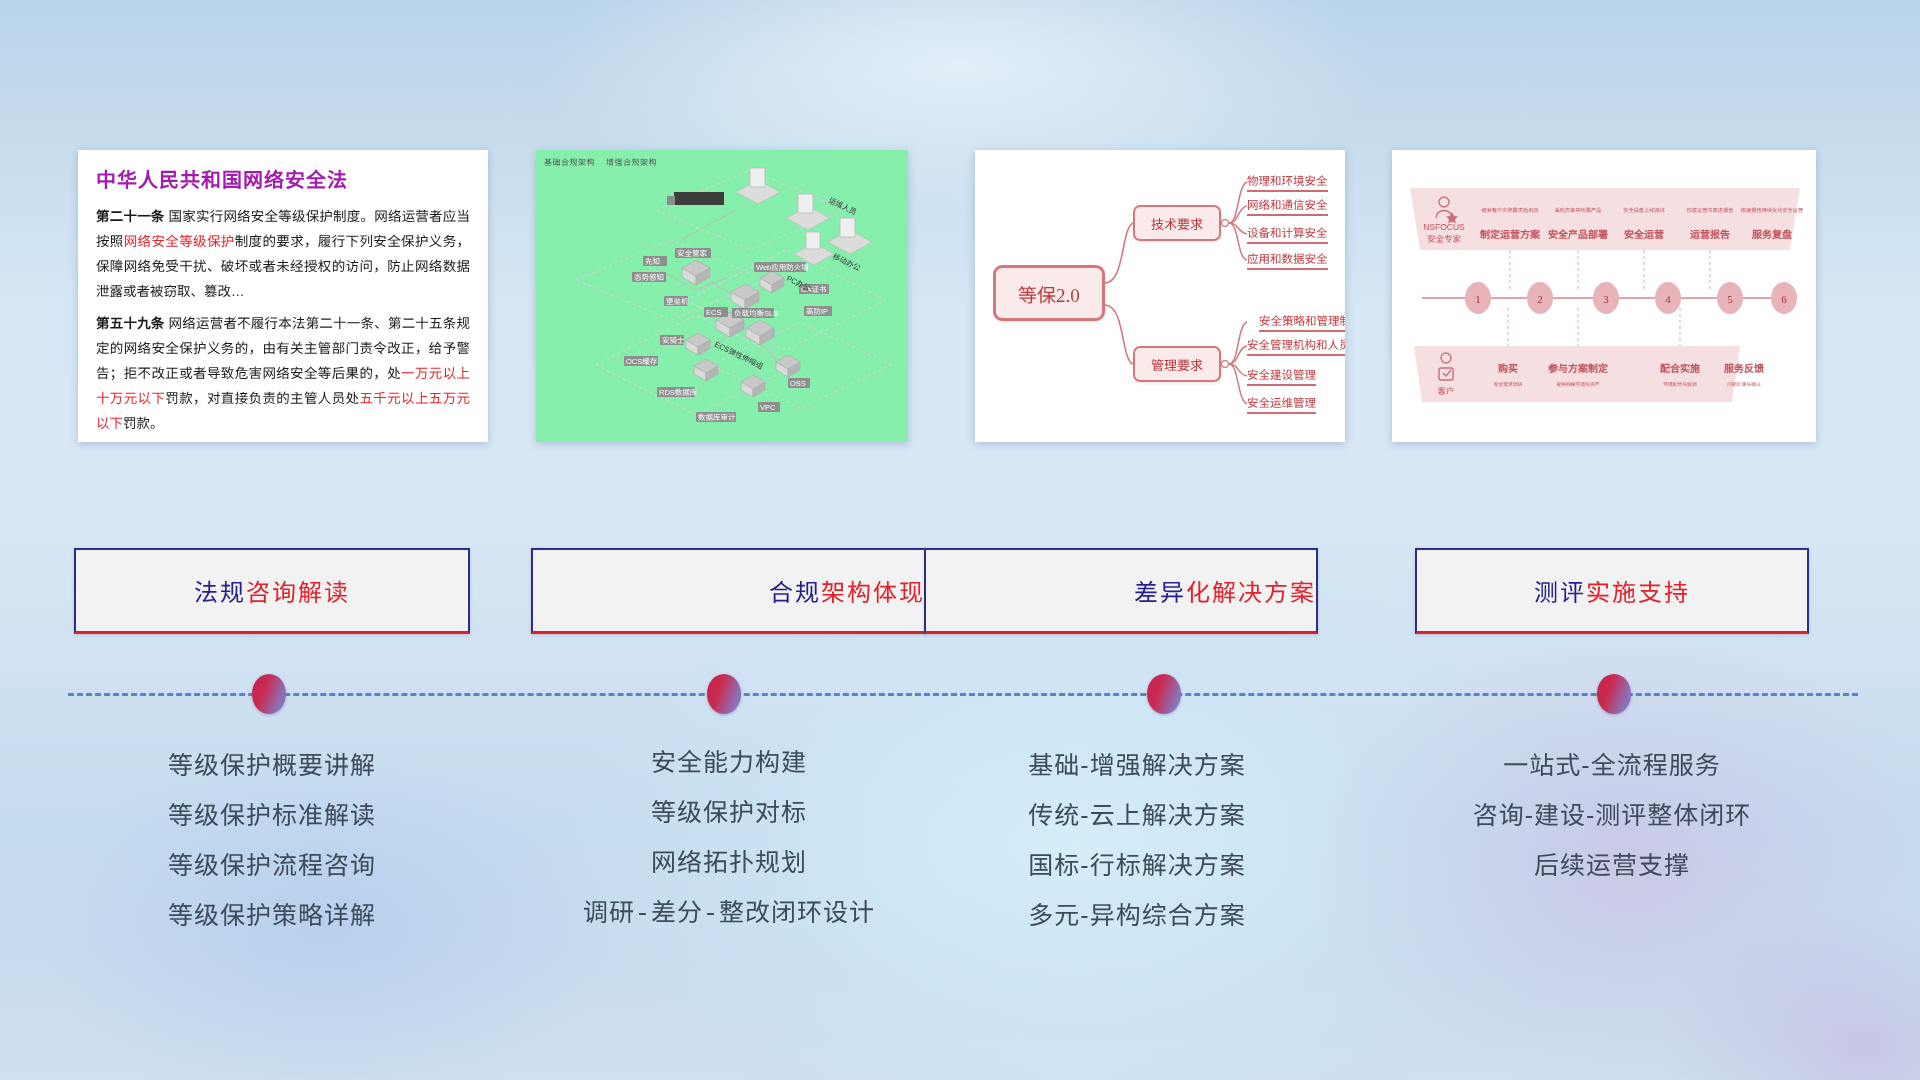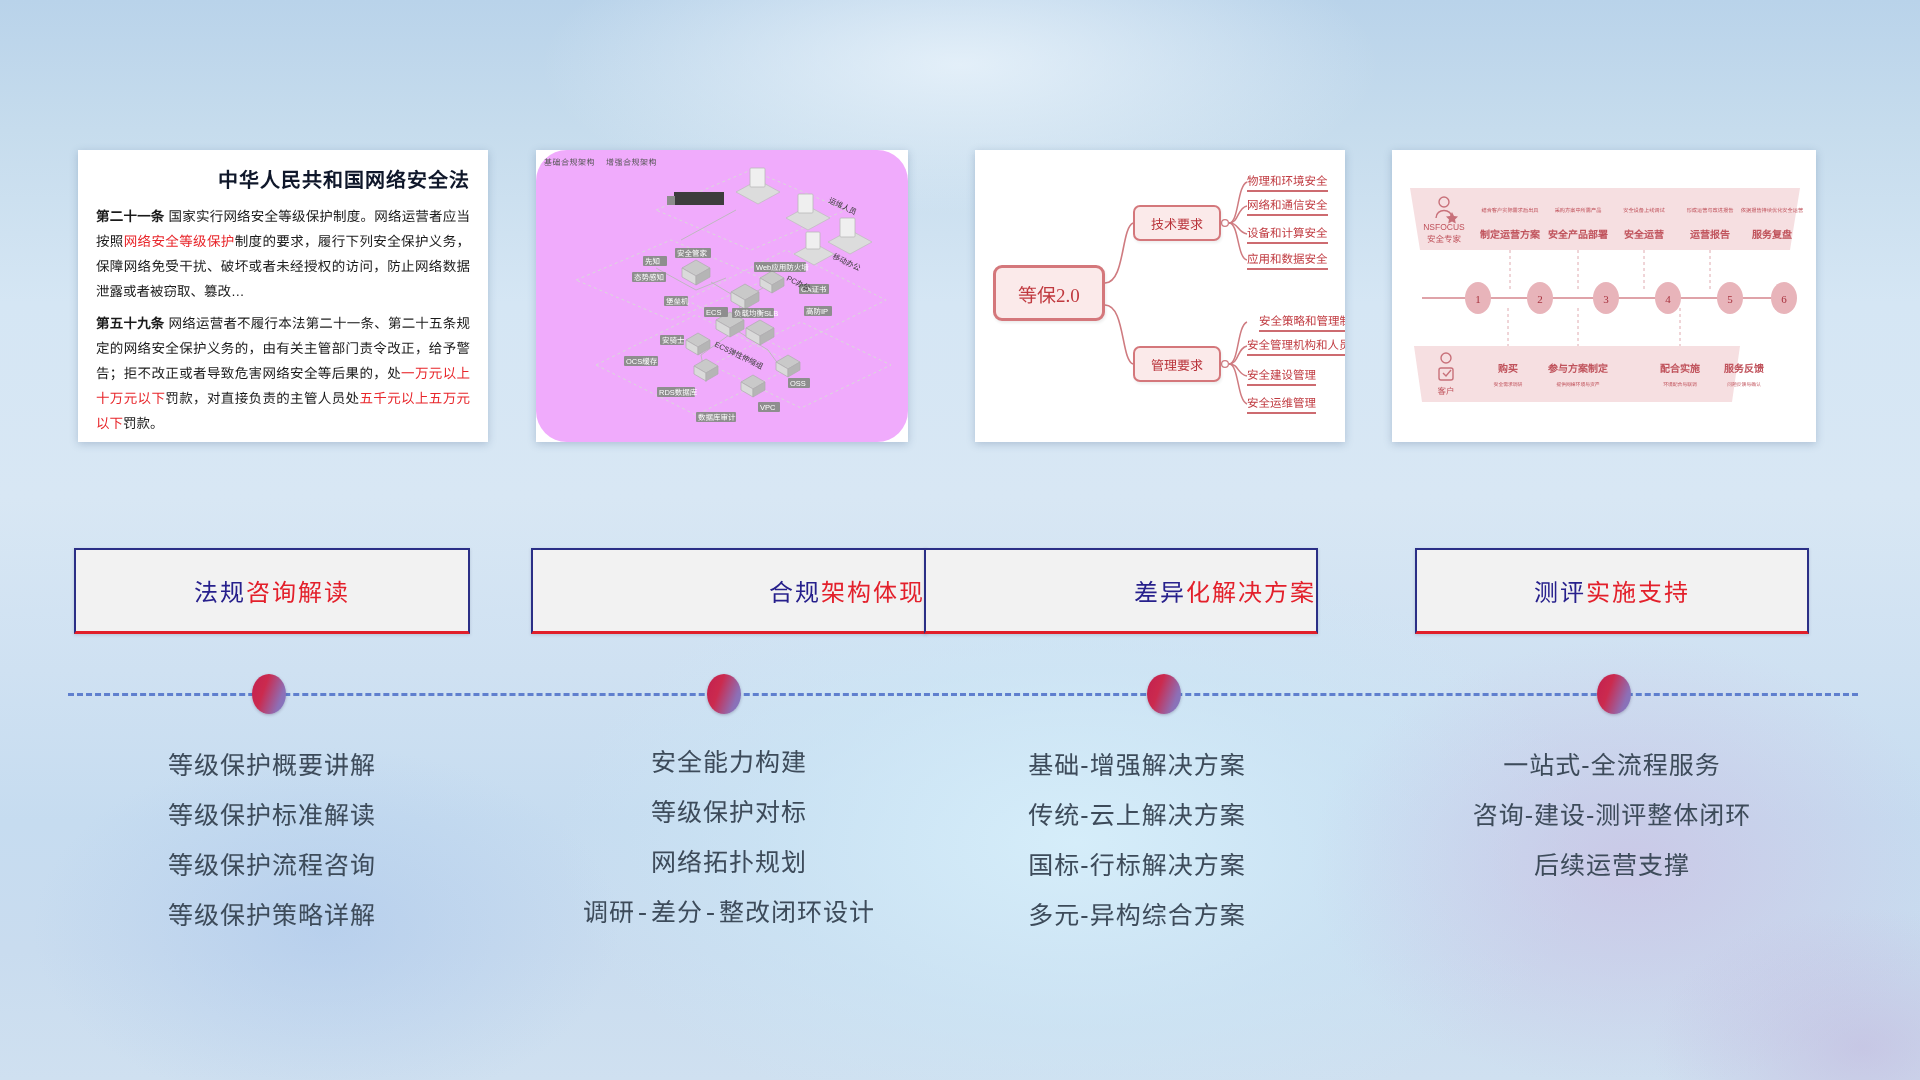--- a/index.html
+++ b/index.html
@@ -44,32 +44,32 @@
     overflow:hidden;
   }
   .card.c1 { left:78px;   width:410px; }
   .card.c2 { left:536px;  width:372px; }
   .card.c3 { left:975px;  width:370px; }
   .card.c4 { left:1392px; width:424px; }
 
   
   .law { padding:14px 18px 10px; }
   .law-title {
-    text-align:right; font-size:20px; font-weight:bold; color:#0f172a;
+    text-align:left; font-size:20px; font-weight:bold; color:#a21caf;
     letter-spacing:1px; margin-bottom:12px;
   }
   .law p {
     font-size:13.5px; line-height:1.85; color:#1a1a1a; text-align:justify;
   }
   .law p + p { margin-top:7px; }
   .law b { font-weight:bold; }
   .law .hl { color:#e8262b; }
 
   
-  .arch { position:relative; width:100%; height:100%; background:#f0abfc;border-radius:31px; }
+  .arch { position:relative; width:100%; height:100%; background:#86efac; }
   .arch-caption {
     position:absolute; left:8px; top:6px; font-size:8px; color:#555;
     letter-spacing:.5px;
   }
   .arch svg { position:absolute; inset:0; width:100%; height:100%; }
   .node-lab {
     font-size:7.5px; fill:#fff; font-family:"Liberation Sans",sans-serif;
   }
   .node-lab-d { font-size:7.5px; fill:#3a3a3a; font-family:"Liberation Sans",sans-serif; }
 

